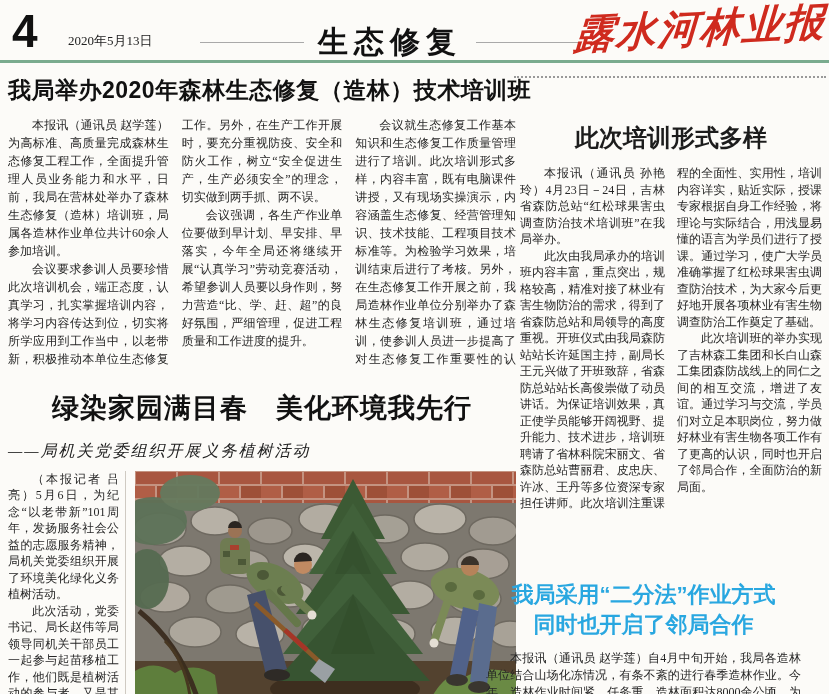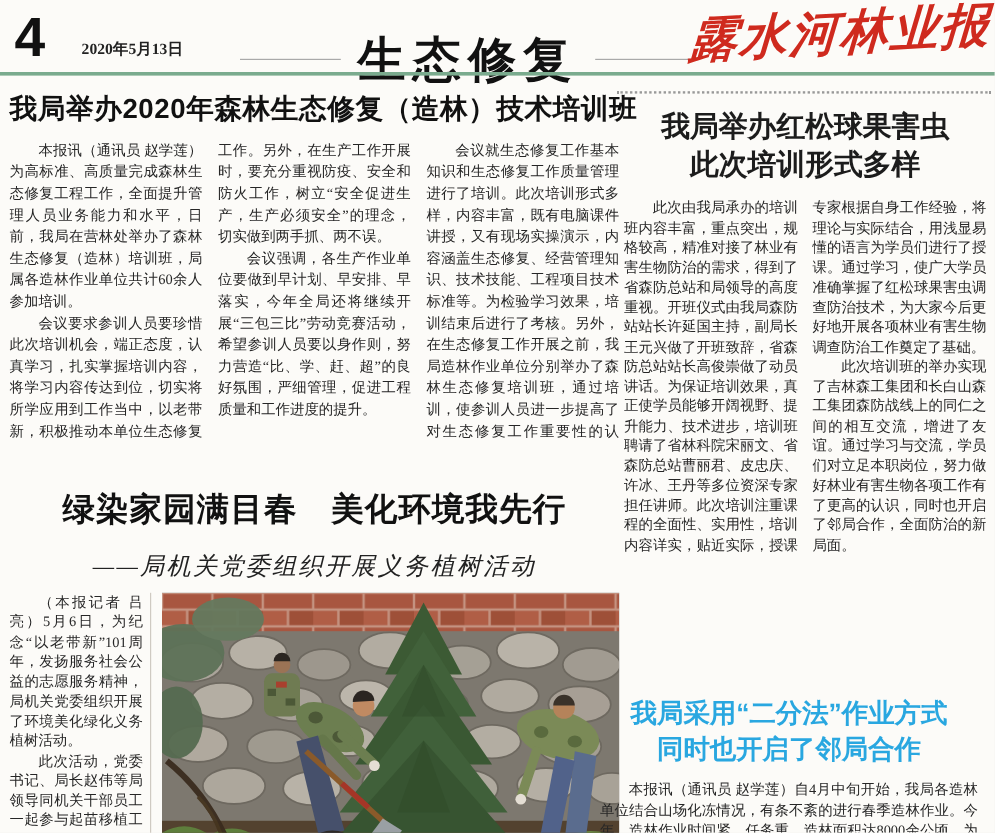--- a/index.html
+++ b/index.html
@@ -11,28 +11,28 @@
   .page{
     position:relative; width:829px; height:694px; overflow:hidden;
     background:var(--paper); color:var(--ink);
     font-family:"Liberation Serif","DejaVu Serif",serif;
   }
   
   .page-number{
     position:absolute; left:12px; top:8px; font-size:46px; font-weight:bold;
     font-family:"Liberation Sans","DejaVu Sans",sans-serif; color:#111; line-height:1;
   }
-  .page-date{position:absolute; left:68px; top:32px; font-size:13px; font-weight:bold; color:#222;}
+  .page-date{position:absolute; left:68px; top:32px; font-size:13px; font-weight:normal; color:#222;}
   .section-title-wrap{
     position:absolute; left:200px; top:22px; width:380px;
     display:flex; align-items:center; gap:14px;
   }
   .section-title-wrap .side-rule{flex:1; height:1px; background:#a9a9a9;}
   .section-title{
-    margin:0; font-size:40px; font-weight:900; letter-spacing:6px; color:#111;
+    margin:0; font-size:30px; font-weight:900; letter-spacing:6px; color:#111;
     font-family:"Liberation Sans","DejaVu Sans",sans-serif; white-space:nowrap;
   }
   .masthead{
     position:absolute; right:10px; top:2px; width:245px; text-align:center;
     font-size:40px; font-weight:bold; font-style:italic; color:var(--red);
     transform:rotate(-3deg) skewX(-6deg); letter-spacing:2px; line-height:1.3;
     font-family:"DejaVu Serif","Liberation Serif",serif; white-space:nowrap;
   }
   .green-rule{position:absolute; left:0; top:60px; width:829px; height:3px; background:var(--green);}
 
@@ -61,37 +61,37 @@
     font-family:"Liberation Sans","DejaVu Sans",sans-serif; text-align:center;
   }
   .pest-cols{
     column-count:2; column-gap:12px; height:424px; overflow:hidden;
     font-size:12px; line-height:16.5px;
   }
 
   
   .article-tree{position:absolute; left:8px; top:392px; width:508px;}
   .article-tree h2{
-    margin:16px; font-size:27px; font-weight:900; color:#111; text-align:center;
+    margin:0; font-size:27px; font-weight:900; color:#111; text-align:center;
     font-family:"Liberation Sans","DejaVu Sans",sans-serif; line-height:1.25; letter-spacing:1px;
   }
   .article-tree .subtitle{
-    margin:5px 0 9px; font-size:20px; font-style:italic; color:#222; text-align:center;
+    margin:15px 0 9px; font-size:16px; font-style:italic; color:#222; 
     letter-spacing:2px;
   }
   .tree-flex{display:flex; gap:9px;}
   .tree-text{
     width:118px; flex:none; height:239px; overflow:hidden;
     font-size:12px; line-height:16.5px; border-right:1px solid #cfcac2; padding-right:6px;
   }
   .photo-frame{width:381px; height:239px; flex:none; overflow:hidden; background:#7d786f;}
   .photo-frame svg{display:block;}
 
   
-  .article-method{position:absolute; left:500px; top:580px; width:315px; height:114px; overflow:hidden;}
+  .article-method{position:absolute; left:486px; top:580px; width:315px; height:114px; overflow:hidden;}
   .article-method h2{
     margin:0 0 9px; font-size:22px; font-weight:900; color:var(--blue); text-align:center;
     font-family:"Liberation Sans","DejaVu Sans",sans-serif; line-height:1.38;
   }
   .article-method .method-body{font-size:12px; line-height:17px;}
 </style>
 </head>
 <body>
 
 <div class="page">
@@ -104,29 +104,30 @@
     <span class="side-rule"></span>
   </div>
   <div class="masthead">露水河林业报</div>
   <div class="green-rule"></div>
 
   <article class="article-main">
     <h2>我局举办2020年森林生态修复（造林）技术培训班</h2>
     <div class="main-cols">
       <p class="body-p">本报讯（通讯员 赵学莲）为高标准、高质量完成森林生态修复工程工作，全面提升管理人员业务能力和水平，日前，我局在营林处举办了森林生态修复（造林）培训班，局属各造林作业单位共计60余人参加培训。</p>
       <p class="body-p">会议要求参训人员要珍惜此次培训机会，端正态度，认真学习，扎实掌握培训内容，将学习内容传达到位，切实将所学应用到工作当中，以老带新，积极推动本单位生态修复工作。另外，在生产工作开展时，要充分重视防疫、安全和防火工作，树立“安全促进生产，生产必须安全”的理念，切实做到两手抓、两不误。</p>
-      <p class="body-p">会议强调，各生产作业单位要做到早计划、早安排、早落实，今年全局还将继续开展“三包三比”劳动竞赛活动，希望参训人员要以身作则，努力营造“比、学、赶、超”的良好氛围，严细管理，促进工程质量和工作进度的提升。</p>
+      <p class="body-p">会议强调，各生产作业单位要做到早计划、早安排、早落实，今年全局还将继续开展“认真学习”劳动竞赛活动，希望参训人员要以身作则，努力营造“比、学、赶、超”的良好氛围，严细管理，促进工程质量和工作进度的提升。</p>
       <p class="body-p">会议就生态修复工作基本知识和生态修复工作质量管理进行了培训。此次培训形式多样，内容丰富，既有电脑课件讲授，又有现场实操演示，内容涵盖生态修复、经营管理知识、技术技能、工程项目技术标准等。为检验学习效果，培训结束后进行了考核。另外，在生态修复工作开展之前，我局造林作业单位分别举办了森林生态修复培训班，通过培训，使参训人员进一步提高了对生态修复工作重要性的认识，掌握了相关业务知识和作业流程，明确了下一步工作思路，为我局全面完成今春造林任务奠定了坚实基础。</p>
     </div>
   </article>
 
   <article class="article-pest">
-    <h2><span>我局举办红松球果害虫</span><br>
+    <h2><br>
       <span>此次培训形式多样</span></h2>
     <div class="pest-cols">
+      <p class="body-p">本报讯（通讯员 孙艳玲）4月23日－24日，吉林省森防总站“红松球果害虫调查防治技术培训班”在我局举办。</p>
       <p class="body-p">此次由我局承办的培训班内容丰富，重点突出，规格较高，精准对接了林业有害生物防治的需求，得到了省森防总站和局领导的高度重视。开班仪式由我局森防站站长许延国主持，副局长王元兴做了开班致辞，省森防总站站长高俊崇做了动员讲话。为保证培训效果，真正使学员能够开阔视野、提升能力、技术进步，培训班聘请了省林科院宋丽文、省森防总站曹丽君、皮忠庆、许冰、王丹等多位资深专家担任讲师。此次培训注重课程的全面性、实用性，培训内容详实，贴近实际，授课专家根据自身工作经验，将理论与实际结合，用浅显易懂的语言为学员们进行了授课。通过学习，使广大学员准确掌握了红松球果害虫调查防治技术，为大家今后更好地开展各项林业有害生物调查防治工作奠定了基础。</p>
       <p class="body-p">此次培训班的举办实现了吉林森工集团和长白山森工集团森防战线上的同仁之间的相互交流，增进了友谊。通过学习与交流，学员们对立足本职岗位，努力做好林业有害生物各项工作有了更高的认识，同时也开启了邻局合作，全面防治的新局面。</p>
     </div>
   </article>
 
   <article class="article-tree">
     <h2>绿染家园满目春　美化环境我先行</h2>
     <div class="subtitle">——局机关党委组织开展义务植树活动</div>
     <div class="tree-flex">
       <div class="tree-text">

